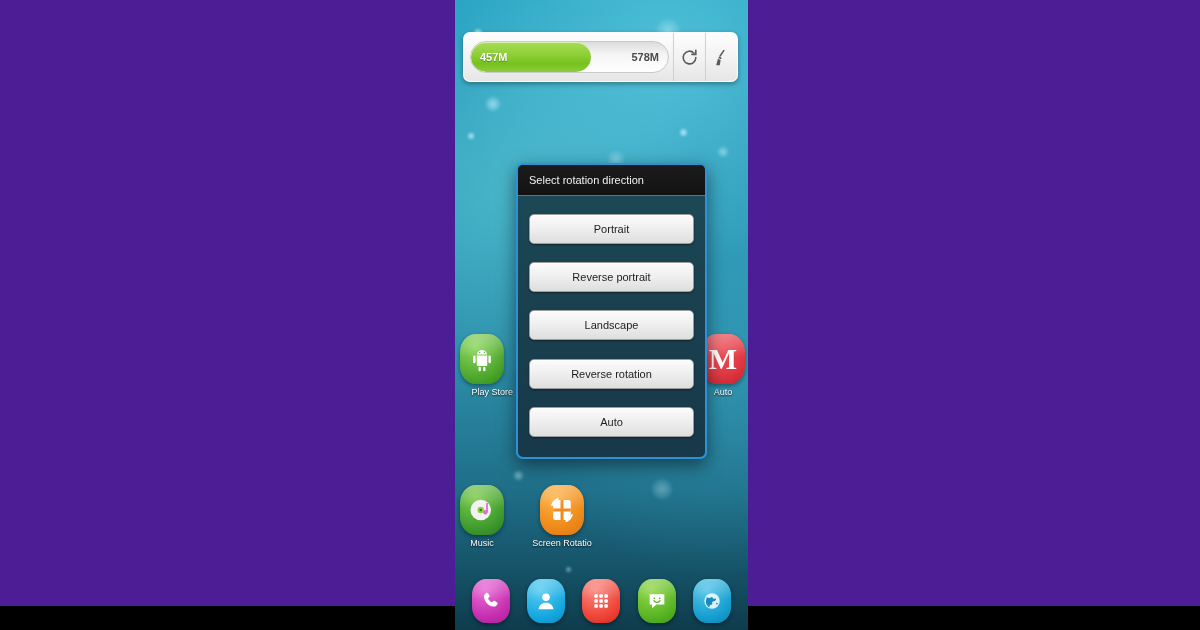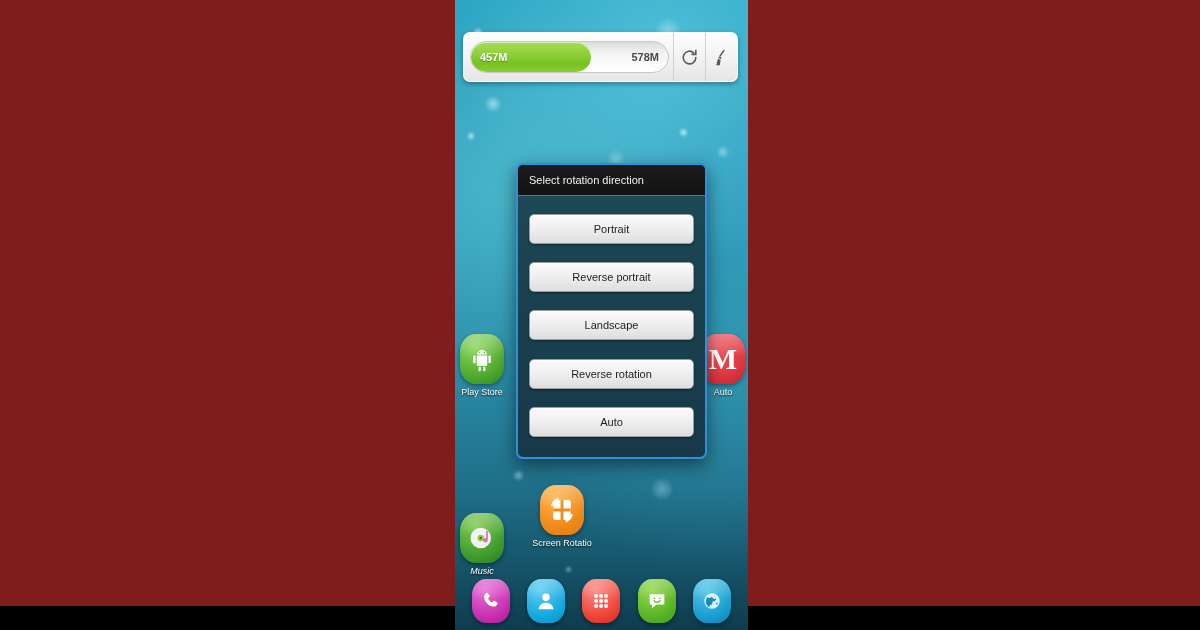--- a/index.html
+++ b/index.html
@@ -1,19 +1,19 @@
 <!DOCTYPE html>
 <html><head>
 <meta charset="utf-8">
 <style>
   * { margin:0; padding:0; box-sizing:border-box; }
   html,body { width:1200px; height:630px; overflow:hidden; background:#000; }
   body { font-family:"Liberation Sans", sans-serif; }
 
-  #screenshot { position:relative; width:1200px; height:606px; background:#7f1d1d; }
+  #screenshot { position:relative; width:1200px; height:606px; background:#4c1d95; }
 
   
   #phone-screen{
     position:absolute; left:455px; top:0; width:293px; height:630px;
     overflow:hidden;
     background:
       radial-gradient(circle at 72% 10%, rgba(110,215,235,.55) 0%, rgba(110,215,235,0) 34%),
       radial-gradient(circle at 18% 30%, rgba(120,225,225,.35) 0%, rgba(120,225,225,0) 38%),
       radial-gradient(circle at 88% 62%, rgba(60,170,200,.30) 0%, rgba(60,170,200,0) 40%),
       linear-gradient(180deg,#2ba6c4 0%,#2e9fbe 16%,#2f9cba 36%,#2b8da8 58%,#1f6e88 78%,#144f63 92%,#0e3c4d 100%);
@@ -136,21 +136,21 @@
       </div>
       <div class="wbtn">
         <svg width="19" height="19" viewBox="0 0 24 24" fill="#5a5a5a">
           <path d="M14.5 2.2l1.6 1.1-5.3 7.6-1.6-1.1z"></path>
           <path d="M9.2 10.4l3.1 2.1-1.3 1.8-3.1-2.1z"></path>
           <path d="M7.6 13.3l3.3 2.3-1.1 6.2H5.3z"></path>
         </svg>
       </div>
     </div>
 
-    <div class="app-icon" style="left:-4px;top:334px;">
+    <div class="app-icon" style="left:-4px;top:334px;text-align:right;">
       <div class="icon-shape ic-play">
         <svg width="28" height="30" viewBox="0 0 24 24" fill="#ffffff">
           <path d="M7.5 9h9v8.2a.9.9 0 0 1-.9.9h-7.2a.9.9 0 0 1-.9-.9z"></path>
           <rect x="4.4" y="9" width="2.1" height="6.6" rx="1.05"></rect>
           <rect x="17.5" y="9" width="2.1" height="6.6" rx="1.05"></rect>
           <rect x="9" y="18.6" width="2" height="4" rx="1"></rect>
           <rect x="13" y="18.6" width="2" height="4" rx="1"></rect>
           <path d="M7.6 8.1c.3-2.3 2.2-3.9 4.4-3.9s4.1 1.6 4.4 3.9z"></path>
           <circle cx="10" cy="6.3" r=".6" fill="#3f9c2e"></circle>
           <circle cx="14" cy="6.3" r=".6" fill="#3f9c2e"></circle>
@@ -180,21 +180,21 @@
       <div class="icon-shape ic-gallery">
         <svg width="26" height="26" viewBox="0 0 24 24" fill="#ffffff">
           <rect x="3" y="5" width="18" height="14" rx="2"></rect>
           <circle cx="8.3" cy="9.6" r="1.7" fill="#3f9c2e"></circle>
           <path d="M5 17l4.2-4.6 3 3.1 3.1-3.4L19 17z" fill="#3f9c2e"></path>
         </svg>
       </div>
       <div class="app-label">Gallery</div>
     </div>
 
-    <div class="app-icon" style="left:-4px;top:513px;font-style:italic;">
+    <div class="app-icon" style="left:-4px;top:485px;">
       <div class="icon-shape ic-music">
         <svg width="30" height="30" viewBox="0 0 24 24">
           <circle cx="11" cy="12" r="8.2" fill="#f2f2f2"></circle>
           <circle cx="11" cy="12" r="2.6" fill="#8fd039"></circle>
           <circle cx="11" cy="12" r="1" fill="#2b7a22"></circle>
           <path d="M16 6.4v7.1" stroke="#e06fd0" stroke-width="1.5" fill="none"></path>
           <circle cx="14.7" cy="13.8" r="1.8" fill="#e06fd0"></circle>
         </svg>
       </div>
       <div class="app-label">Music</div>

